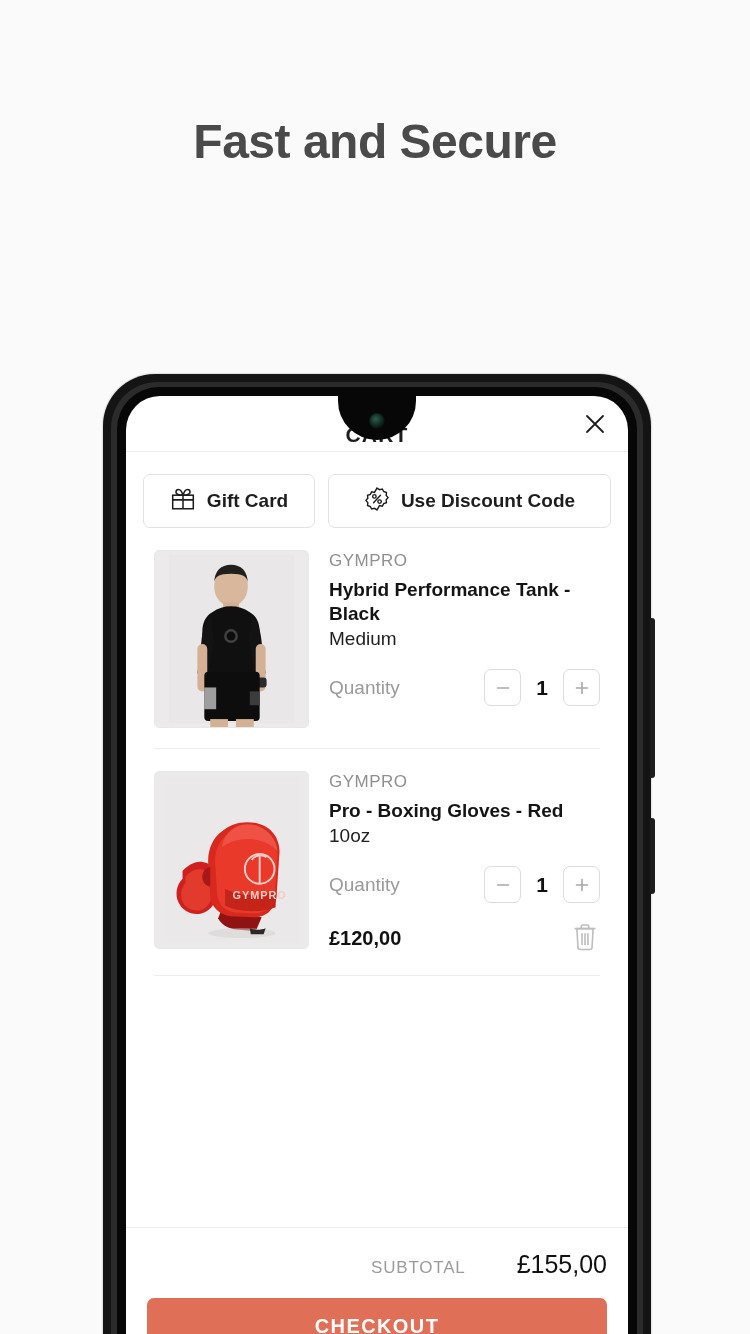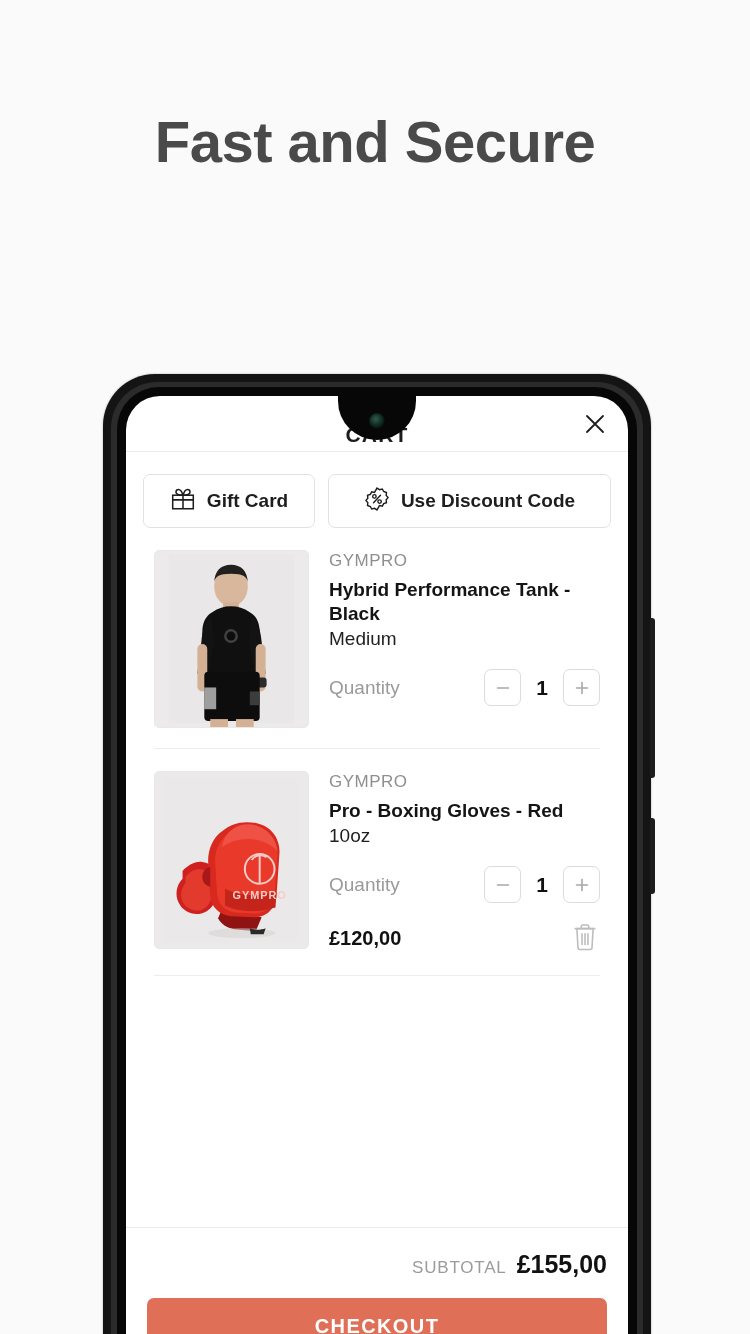--- a/index.html
+++ b/index.html
@@ -16,21 +16,21 @@
     position: relative;
   }
 
   
   .headline {
     position: absolute;
     top: 108px;
     left: 0;
     width: 750px;
     text-align: center;
-    font-size: 58px;
+    font-size: 48px;
     line-height: 68px;
     font-weight: bold;
     color: #4a4a4a;
     letter-spacing: -0.5px;
   }
 
   
   .phone {
     position: absolute;
     left: 103px;
@@ -278,21 +278,21 @@
     justify-content: flex-end;
     gap: 10px;
     margin-bottom: 19px;
     text-align: center;
   }
   .subtotal-label {
     font-size: 17px;
     color: #9b9b9b;
     letter-spacing: 0.8px;
   }
-  .subtotal-val { font-size: 25px; font-weight: bold; color: #111; }
+  .subtotal-val { font-size: 25px; font-weight: normal; color: #111; margin-left: 41px; }
   .checkout-btn {
     height: 56px;
     border-radius: 7px;
     display: flex;
     align-items: center;
     justify-content: center;
     color: #fff;
     font-size: 20px;
     font-weight: bold;
     letter-spacing: 1.4px;

